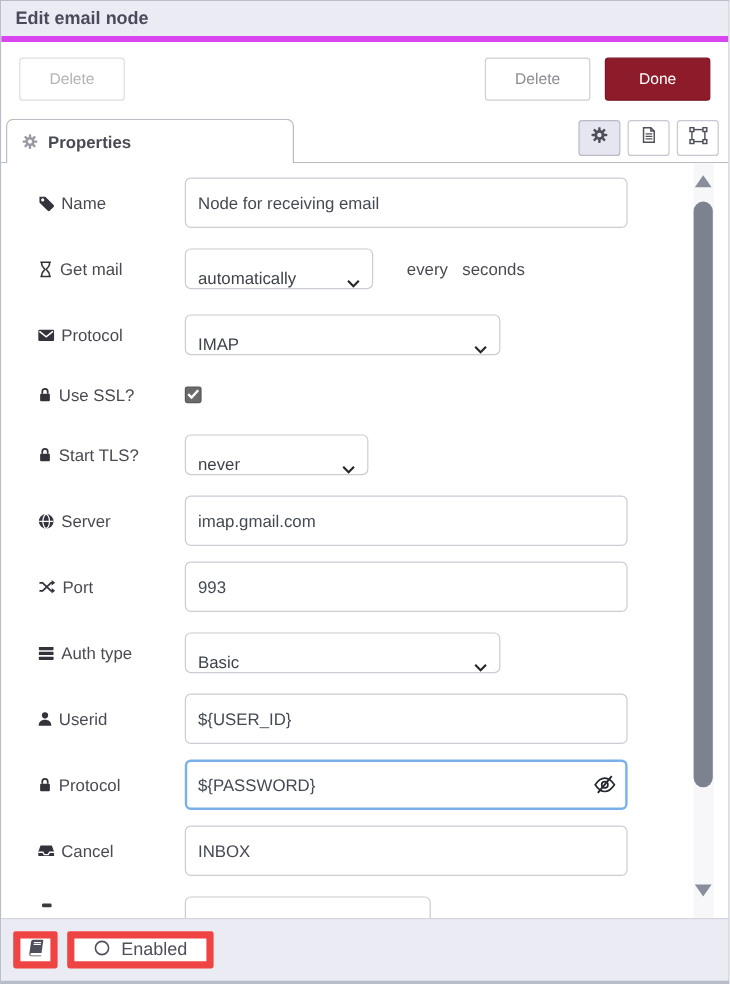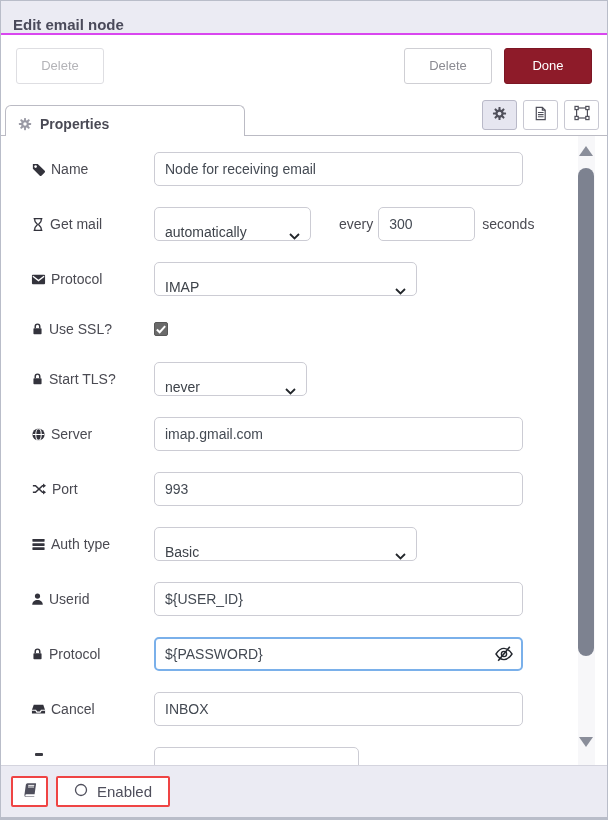--- a/index.html
+++ b/index.html
@@ -13,22 +13,22 @@
     display: flex; flex-direction: column;
     background: #fff;
     position: relative;
     overflow: hidden;
   }
 
   
   .header {
     height: 34px; flex: none;
     background: #ebebf3;
-    border-bottom: 2px solid #d946ef;
-    display: flex; align-items: flex-end;
+    border-bottom: 5px solid #d946ef;
+    display: flex; align-items: center;
     padding: 0 12px;
   }
   .header-title { font-size: 15px; font-weight: bold; color: #4a4a5a; }
 
   
   .button-bar {
     height: 61px; flex: none;
     display: flex; align-items: center;
     padding: 0 15px;
     background: #fff;
@@ -49,21 +49,21 @@
 
   
   .tab-bar {
     height: 40px; flex: none;
     background: #fff;
     border-bottom: 1px solid #bbbbc4;
     display: flex; align-items: flex-end;
     padding: 0 8px 0 4px;
   }
   .tab {
-    position: relative; top: 8px;
+    position: relative; top: 2px;
     width: 240px; height: 38px;
     background: #fff;
     border: 1px solid #bbbbc4;
     border-bottom: 1px solid #fff;
     border-radius: 6px 6px 0 0;
     display: flex; align-items: center;
     padding: 0 12px; gap: 8px;
     cursor: pointer;
     margin-top: 32px;
   }
@@ -90,21 +90,21 @@
   .form-row { display: flex; align-items: center; height: 34px; margin-bottom: 21px; }
   .form-row.short { height: 24px; }
   .row-label {
     width: 123px; flex: none;
     display: flex; align-items: center; gap: 5px;
     font-size: 14px; color: #4a4a52;
   }
   .row-label .f-icon { color: #33333c; display: flex; flex: none; }
 
   .text-input {
-    height: 34px; width: 369px;
+    height: 42px; width: 369px;
     border: 1px solid #ccccd4; border-radius: 5px;
     padding: 0 10px;
     font-family: "Liberation Sans", sans-serif;
     font-size: 14px; color: #444a53;
     background: #fff; outline: none;
   }
   .w-small { width: 97px; }
 
   .select-box {
     position: relative;
@@ -177,21 +177,21 @@
   
   .footer {
     height: 52px; flex: none;
     background: #ebebf3;
     border-top: 1px solid #d4d4de;
     display: flex; align-items: center;
     padding: 0 10px; gap: 8px;
   }
   .footer-btn {
     height: 31px;
-    background: #fff; border: 2px solid #ef4444; border-radius: 2px;
+    background: #fff; border: 6px solid #ef4444; border-radius: 2px;
     color: #4f4f5c;
     display: inline-flex; align-items: center; justify-content: center;
     font-size: 15px; cursor: pointer;
     font-family: "Liberation Sans", sans-serif;
   }
   .footer-btn.book { width: 37px; }
   .footer-btn.enabled { padding: 0 16px; gap: 9px; }
 </style>
 </head>
 <body>
@@ -290,21 +290,20 @@
         </div>
         <div class="select-box w-select-1">
           <span>automatically</span>
           <span class="chevron">
             <svg width="11" height="7" viewBox="0 0 11 7" fill="none" stroke="currentColor" stroke-width="1.8">
                 <polyline points="1,1 5.5,5.5 10,1"></polyline>
               </svg>
           </span>
         </div>
         <span class="inline-text lbl-every">every</span>
-        <input class="text-input w-small" value="300" style="">
         <span class="inline-text lbl-seconds">seconds</span>
       </div>
 
       <div class="form-row">
         <div class="row-label">
           <span class="f-icon">
             <svg width="15" height="15" viewBox="0 0 16 16">
                 <rect x="1" y="3" width="14" height="10" rx="1" fill="currentColor"></rect>
                 <polyline points="2,4.5 8,9.2 14,4.5" fill="none" stroke="#fff" stroke-width="1.4"></polyline>
               </svg>

